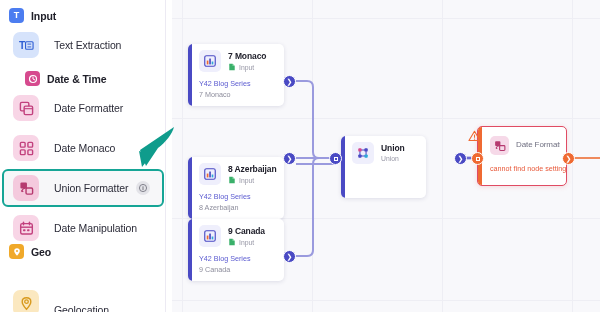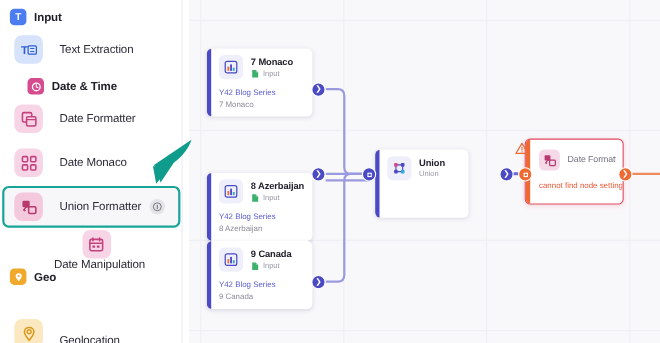--- a/index.html
+++ b/index.html
@@ -287,21 +287,21 @@
       </span>
       <span class="ilabel">Union Formatter</span>
       <span class="info-badge">
         <svg width="10" height="10" viewBox="0 0 12 12">
           <circle cx="6" cy="6" r="4.3" fill="none" stroke="#6d6d7a" stroke-width="1"></circle>
           <line x1="6" y1="4" x2="6" y2="8.4" stroke="#6d6d7a" stroke-width="1.1"></line>
         </svg>
       </span>
     </div>
 
-    <div class="side-item" style="top:209px;flex-direction:column;">
+    <div class="side-item" style="top:209px;">
       <span class="iconbox" style="background:#f8d5e6;">
         <svg width="15" height="15" viewBox="0 0 16 16">
           <rect x="1.8" y="2.8" width="12.4" height="11" rx="1.6" fill="none" stroke="#c2417e" stroke-width="1.5"></rect>
           <line x1="1.8" y1="6.6" x2="14.2" y2="6.6" stroke="#c2417e" stroke-width="1.5"></line>
           <line x1="4.8" y1="1.4" x2="4.8" y2="4" stroke="#c2417e" stroke-width="1.5" stroke-linecap="round"></line>
           <line x1="11.2" y1="1.4" x2="11.2" y2="4" stroke="#c2417e" stroke-width="1.5" stroke-linecap="round"></line>
           <rect x="4.3" y="8.8" width="2.6" height="2" rx="0.5" fill="#c2417e"></rect>
           <rect x="8.6" y="8.8" width="2.6" height="2" rx="0.5" fill="#c2417e"></rect>
         </svg>
       </span>

